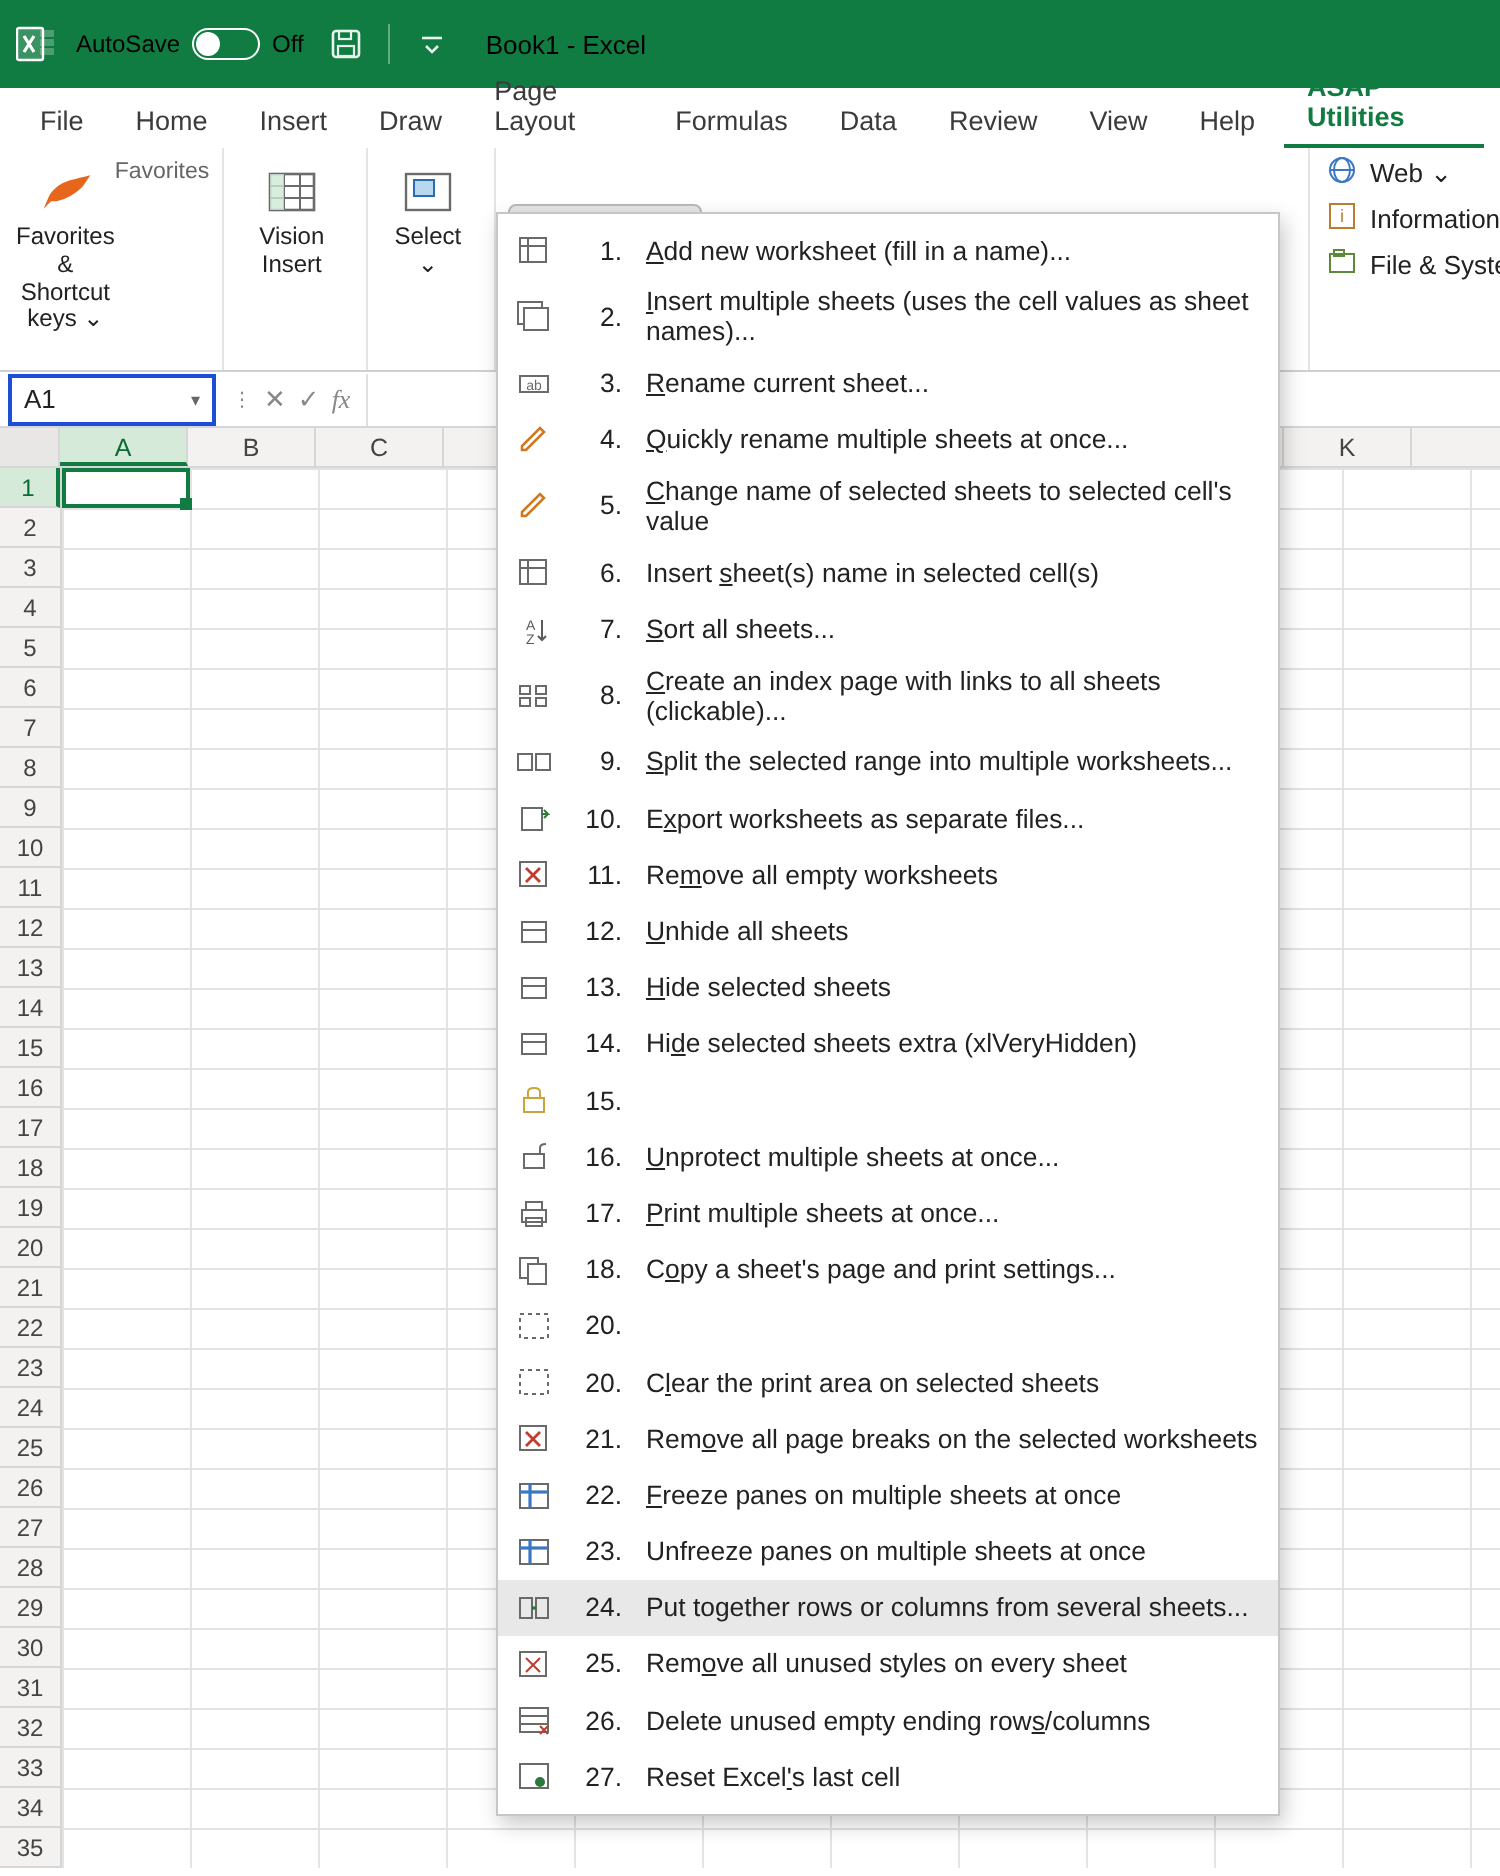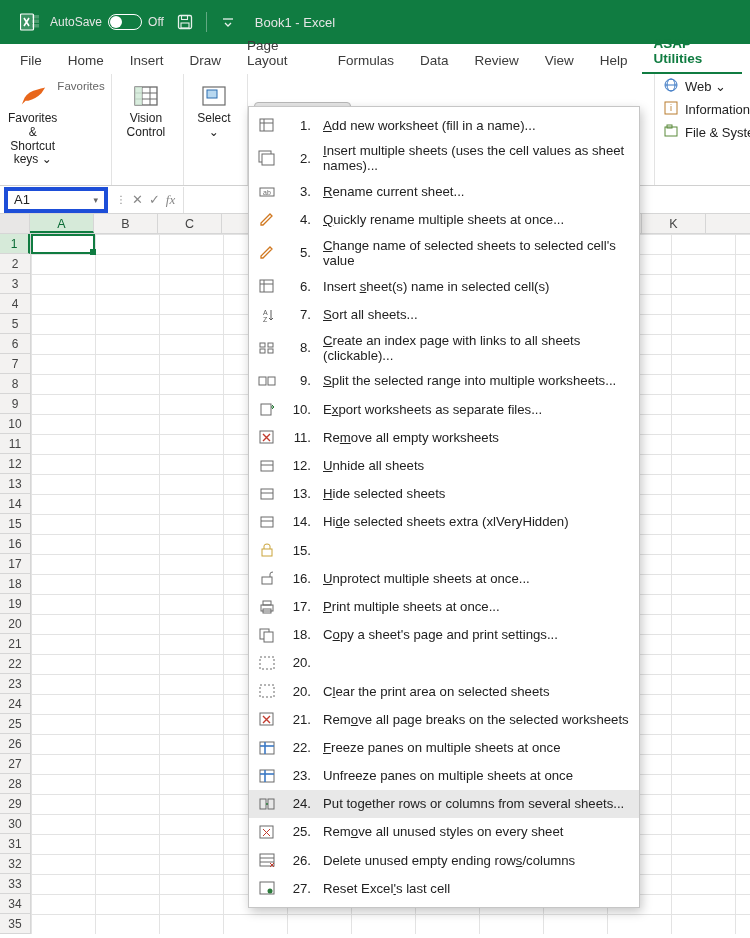--- a/index.html
+++ b/index.html
@@ -1,19 +1,19 @@
 <!DOCTYPE html>
 <html><head>
 <meta charset="utf-8">
 <style>
 * { box-sizing: border-box; margin: 0; padding: 0; font-family: "Segoe UI", Arial, sans-serif; }
 body { width: 750px; height: 938px; overflow: hidden; background: #fff; font-size: 13px; color: #222; position: relative; }
 
 
-.titlebar { height: 44px; background: #107c41; display: flex; align-items: center; padding: 0 20px; color: #e5e5e5; gap: 10px; }
+.titlebar { height: 44px; background: #107c41; display: flex; align-items: center; padding: 0 8px; color: #000000; gap: 10px; }
 .titlebar .app-icon { width: 20px; height: 20px; display: flex; align-items: center; justify-content: center; }
 .titlebar .autosave { display: flex; align-items: center; gap: 6px; font-size: 12px; }
 .titlebar .toggle { width: 34px; height: 16px; border: 1px solid #fff; border-radius: 9px; position: relative; }
 .titlebar .toggle::after { content:""; position:absolute; left:1px; top:1px; width:12px; height:12px; border-radius:50%; background:#fff; }
 .titlebar .qa-btn { width: 22px; height: 22px; display:flex; align-items:center; justify-content:center; opacity:0.9; }
 .titlebar .divider { width:1px; height:20px; background:rgba(255,255,255,0.35); }
 .titlebar .doc-title { margin-left: 6px; font-size: 13px; }
 .titlebar svg { display:block; }
 
 
@@ -30,21 +30,21 @@
 .rib-group-label { font-size:11.5px; color:#666; padding:2px 0 2px; }
 .rib-right { flex:1; padding:2px 6px; display:flex; flex-wrap:wrap; align-content:flex-start; gap:6px 14px; }
 .rib-btn { display:flex; align-items:center; gap:6px; padding:3px 8px; font-size:13px; border-radius:4px;margin-top:26px; }
 .rib-btn.open { background:#e6e6e6; border:1px solid #b8b8b8; }
 .rib-btn .bicon { width:18px; height:16px; display:flex; align-items:center; justify-content:center; }
 .rib-side { border-left:1px solid #e3e3e3; padding:4px 8px; display:flex; flex-direction:column; gap:6px; width:96px; }
 .rib-side-btn { display:flex; align-items:center; gap:6px; font-size:13px; white-space:nowrap; }
 
 
 .fbar { height:28px; display:flex; align-items:center; border-bottom:1px solid #d6d6d6; }
-.namebox { width:104px; height:26px; border:4px solid #1d4ed8; margin-left:4px; display:flex; align-items:center; padding:0 6px; justify-content:space-between; font-size:13px; }
+.namebox { width:104px; height:26px; border:2px solid #1d4ed8; margin-left:4px; display:flex; align-items:center; padding:0 6px; justify-content:space-between; font-size:13px; }
 .namebox .dd { font-size:9px; color:#666; }
 .fx-btns { display:flex; align-items:center; gap:6px; padding:0 8px; color:#888; }
 .fx-btns span { font-size:13px; }
 .fx-label { font-style:italic; font-family: "Segoe UI", serif; }
 .formula-input { flex:1; height:26px; border:none; border-left:1px solid #e0e0e0; padding:0 6px; font-size:13px; outline:none; }
 
 
 .grid { position:relative; }
 .colhead-row { display:flex; height:20px; background:#f3f2f1; border-bottom:1px solid #d6d6d6; font-size:12.5px; }
 .corner { width:30px; border-right:1px solid #d6d6d6; background:#e8e7e6; }
@@ -136,21 +136,21 @@
         <svg width="26" height="22" viewBox="0 0 26 22">
             <rect x="2" y="2" width="22" height="18" fill="none" stroke="#6b6b6b" stroke-width="1.3"></rect>
             <line x1="2" y1="8" x2="24" y2="8" stroke="#6b6b6b"></line>
             <line x1="2" y1="14" x2="24" y2="14" stroke="#6b6b6b"></line>
             <line x1="9" y1="2" x2="9" y2="20" stroke="#6b6b6b"></line>
             <line x1="17" y1="2" x2="17" y2="20" stroke="#6b6b6b"></line>
             <rect x="2" y="2" width="7" height="18" fill="#cfe8d6" opacity="0.8"></rect>
           </svg>
       </span>
       <span class="big-label" style="white-space:pre-line">Vision
-Control</span>
+Insert</span>
     </div>
     <div class="rib-group-label">&nbsp;</div>
   </div>
   <div class="rib-group" style="width:64px">
     <div class="rib-big">
       <span class="big-icon">
         <svg width="26" height="22" viewBox="0 0 26 22">
             <rect x="2" y="2" width="22" height="18" fill="none" stroke="#6b6b6b" stroke-width="1.2"></rect>
             <rect x="6" y="5" width="10" height="8" fill="#b8d8f0" stroke="#2b6cb0"></rect>
           </svg>

